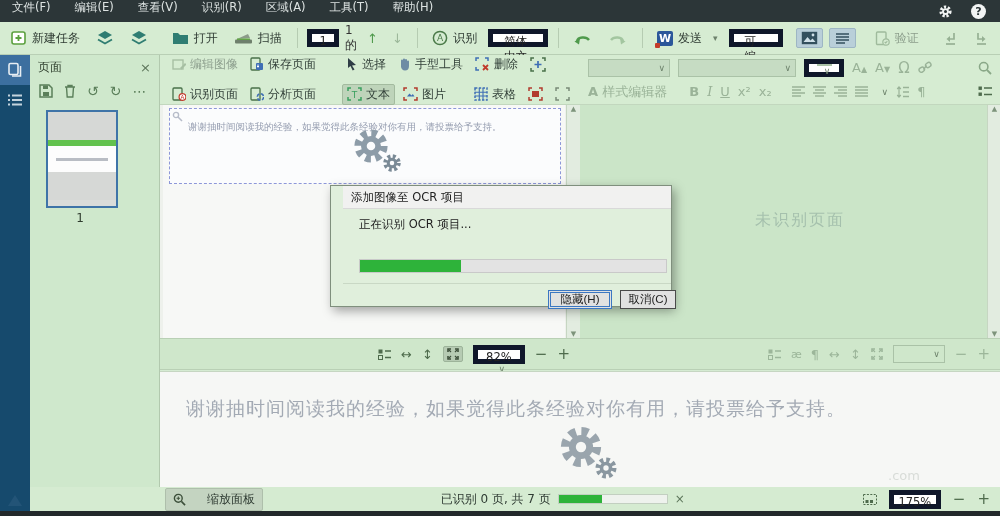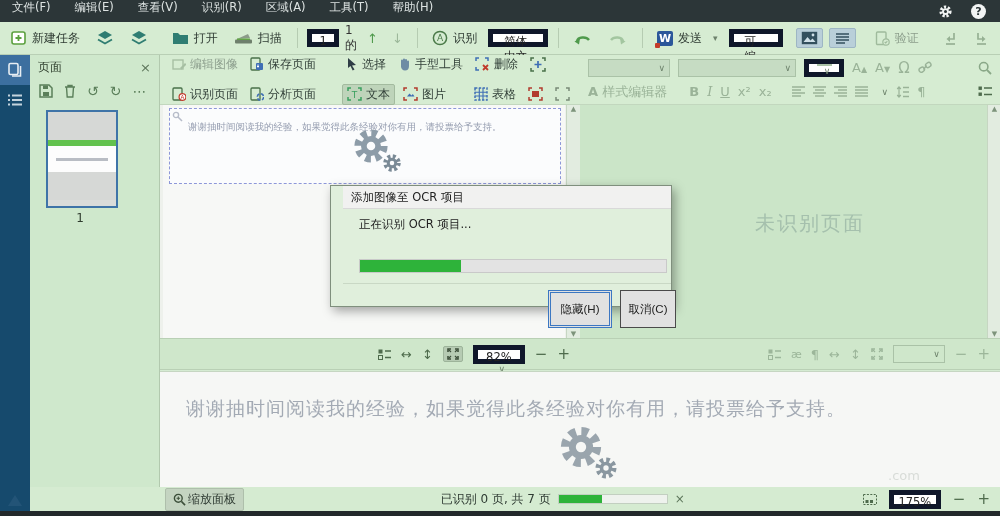--- a/index.html
+++ b/index.html
@@ -74,46 +74,46 @@
   .zb-ico.dim,.zoombar.dim .zb-ico{color:#9cb69a;}
   .fitbtn{background:#b6cbb3;border:1px solid #9db49a;border-radius:2px;padding:1px 3px;}
   .zdd{width:52px;height:19px;}
 
   .fmt-tools{left:580px;top:55px;width:420px;height:50px;background:#d6ecd2;border-bottom:1px solid #c2d7be;box-sizing:border-box;
              display:flex;flex-direction:column;justify-content:center;gap:2px;padding:0 8px;color:#9ab398;}
   .fmt-tools .trow{gap:8px;}
   .fdd{background:#c6dcc3;border:1px solid #aac2a7;height:18px;display:flex;align-items:center;justify-content:flex-end;padding:0 4px;box-sizing:border-box;}
   .fmtico{color:#9ab398;font-size:13px;white-space:nowrap;}
   .textview{left:580px;top:105px;width:420px;height:233px;background:#cbe5c8;}
-  .tv-watermark{position:absolute;left:175px;top:105px;color:#a5c0ad;font-size:20px;letter-spacing:2px;}
+  .tv-watermark{position:absolute;left:175px;top:105px;color:#a5c0ad;font-size:16px;letter-spacing:2px;}
 
   
   .dialog{left:330px;top:185px;width:342px;height:122px;background:#e0efdc;border:1px solid #7f8f7d;
           box-shadow:3px 4px 10px rgba(0,0,0,.35);box-sizing:border-box;padding-left:12px;}
   .dtitle{height:22px;background:#f1f1f0;border-bottom:1px solid #d9d9d9;display:flex;align-items:center;
           padding:0 8px;font-size:11.5px;color:#222;}
   .dbody{position:relative;height:98px;}
   .dstatus{position:absolute;left:16px;top:8px;font-size:11.5px;color:#222;}
   .dpages{position:absolute;left:16px;top:24px;font-size:15px;color:#111;}
   .dtrack{position:absolute;left:16px;top:50px;width:308px;height:14px;background:#e3e3e3;border:1px solid #c9c9c9;box-sizing:border-box;}
   .dfill{height:100%;background:#2eb33a;}
   .dsep{position:absolute;left:0;top:74px;width:100%;height:1px;background:#c9d8c5;}
-  .dbtn{position:absolute;top:81px;height:38px;background:#e1e1e1;border:1px solid #8a8a8a;
+  .dbtn{position:absolute;top:81px;height:19px;background:#e1e1e1;border:1px solid #8a8a8a;
         font-size:11.5px;color:#222;display:flex;align-items:center;justify-content:center;box-sizing:border-box;}
   .dbtn.focus{border:1px solid #3c77c2;outline:1px solid #3c77c2;outline-offset:-3px;}
   .dbtn.default{border:1.5px solid #4a4a4a;}
 
   
   .zoompanel{left:160px;top:371px;width:840px;height:116px;background:#f6f7f5;border-top:1px solid #c6d6c2;box-sizing:border-box;}
   .zp-text{position:absolute;left:26px;top:24px;font-size:19px;color:#a3aab4;letter-spacing:1px;white-space:nowrap;}
   .zp-mark{position:absolute;right:80px;bottom:4px;color:#d8dcd8;font-size:13px;}
 
   
   .statusbar{left:30px;top:487px;width:970px;height:24px;background:#d5ebd1;display:flex;align-items:center;box-sizing:border-box;padding:0 10px;}
-  .sb-btn{display:flex;align-items:center;gap:2px;background:#c4d4c1;border:1px solid #aebfab;border-radius:2px;
+  .sb-btn{display:flex;align-items:center;gap:21px;background:#c4d4c1;border:1px solid #aebfab;border-radius:2px;
           padding:2px 7px;margin-left:125px;color:#2f3b33;}
   .sb-prog{display:flex;align-items:center;gap:7px;margin-left:auto;margin-right:8px;color:#2f3b33;}
   .sb-track{width:110px;height:10px;background:#eef2ed;border:1px solid #c2cfc0;box-sizing:border-box;}
   .sb-x{color:#5c755a;font-size:12px;margin-right:170px;}
   .sb-right{display:flex;align-items:center;gap:12px;color:#4e6b4c;}
   .bstrip{left:0;top:511px;width:1000px;height:5px;background:#23292b;}
 
   .helpdot{width:15px;height:15px;border-radius:50%;background:#f2f4f4;color:#2c3638;font-weight:bold;
            font-size:11px;text-align:center;line-height:15px;}
 </style>

